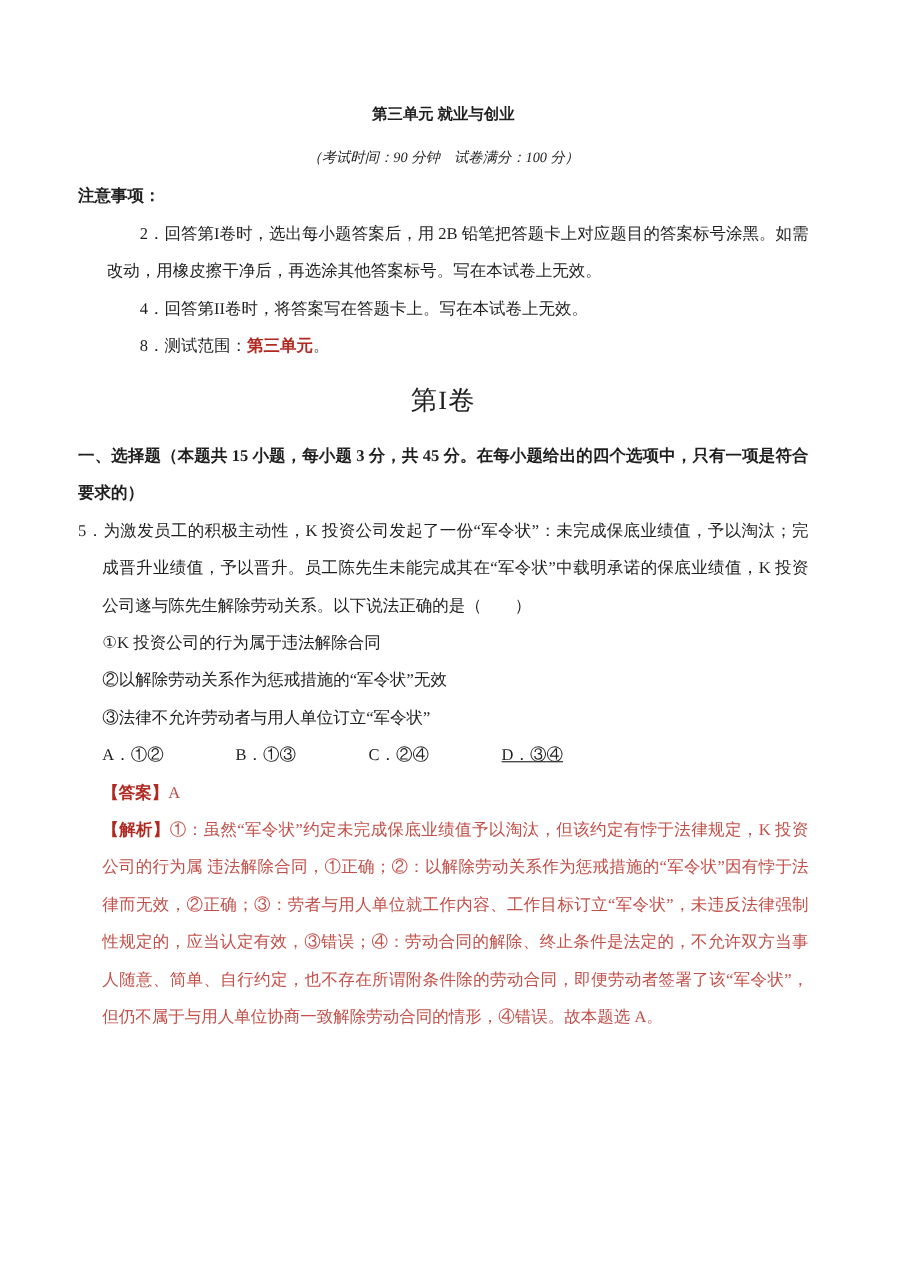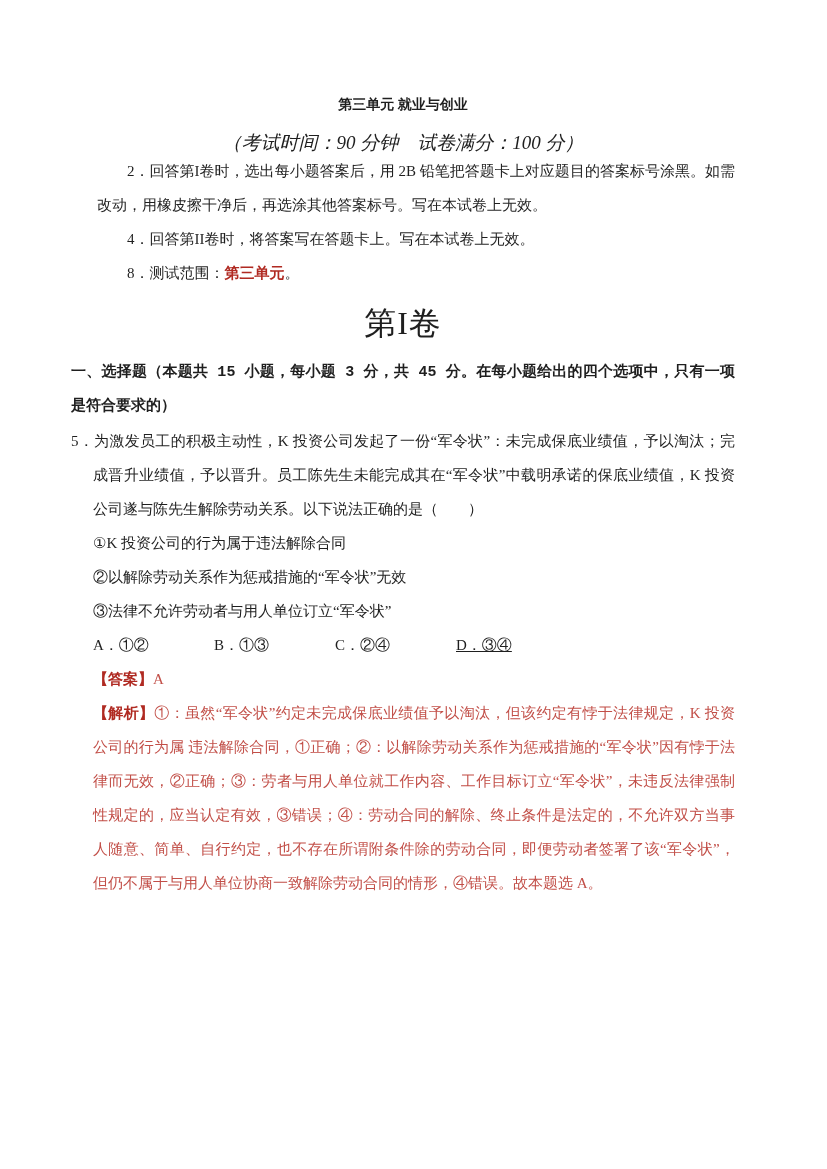--- a/index.html
+++ b/index.html
@@ -21,49 +21,48 @@
   }
   .centered { margin-left: -71px; margin-right: -92px; text-align: center; }
   .doc-title {
     font-size: 14px;
     font-weight: bold;
     line-height: 30px;
     margin: 0;
   }
   .doc-subtitle {
     font-style: italic;
-    font-size: 19px;
+    font-size: 13px;
     line-height: 22px;
     margin: 12px 0 0 0;
   }
   .notice-heading {
     font-weight: bold;
     line-height: 34px;
     margin: 8px 0 0 0;
   }
   .notices { margin-left: 26px; }
   .notice-line {
     margin: 0;
     line-height: 34px;
     text-indent: 30px;
     text-align: justify;
   }
   .volume-title {
-    font-size: 32px;
+    font-size: 24px;
     font-weight: 400;
     line-height: 46px;
     margin: 10px 0 10px 0;
     letter-spacing: 1px;
   }
   .section-heading {
     font-weight: bold;
     line-height: 34px;
     margin: 0;
     text-align: justify;
-    font-family: Liberation Mono, monospace;
   }
   .question { padding-left: 22px; }
   .stem {
     margin: 0;
     line-height: 34px;
     text-indent: -22px;
     text-align: justify;
   }
   .statement { margin: 0; line-height: 34px; }
   .choices { line-height: 34px; }
@@ -76,20 +75,21 @@
 </style>
 </head>
 <body>
 
 <div class="page">
 
   <h1 class="doc-title centered">第三单元 就业与创业</h1>
 
   <p class="doc-subtitle centered">（考试时间：90 分钟　试卷满分：100 分）</p>
 
+  <p class="notice-heading">注意事项：</p>
 
   <div class="notices">
     <p class="notice-line">2．回答第I卷时，选出每小题答案后，用 2B 铅笔把答题卡上对应题目的答案标号涂黑。如需改动，用橡皮擦干净后，再选涂其他答案标号。写在本试卷上无效。</p>
     <p class="notice-line">4．回答第II卷时，将答案写在答题卡上。写在本试卷上无效。</p>
     <p class="notice-line"><span>8．测试范围：</span><span class="red-bold">第三单元</span><span>。</span></p>
   </div>
 
   <h2 class="volume-title centered">第I卷</h2>
 
   <p class="section-heading">一、选择题（本题共 15 小题，每小题 3 分，共 45 分。在每小题给出的四个选项中，只有一项是符合要求的）</p>

